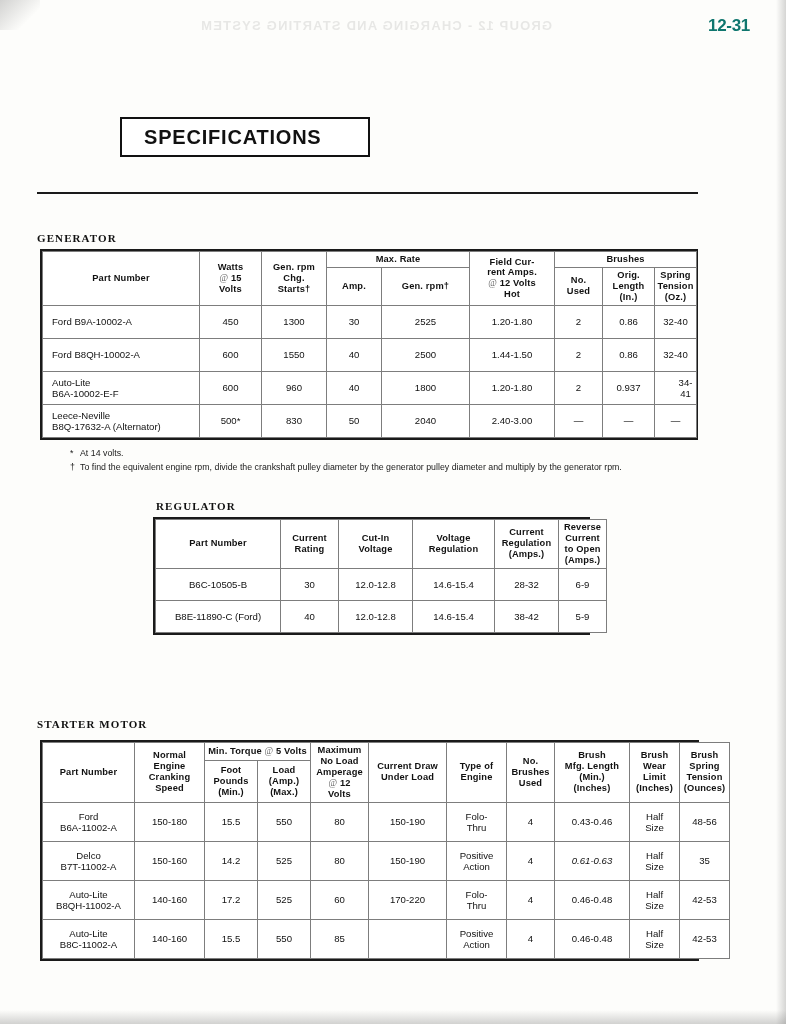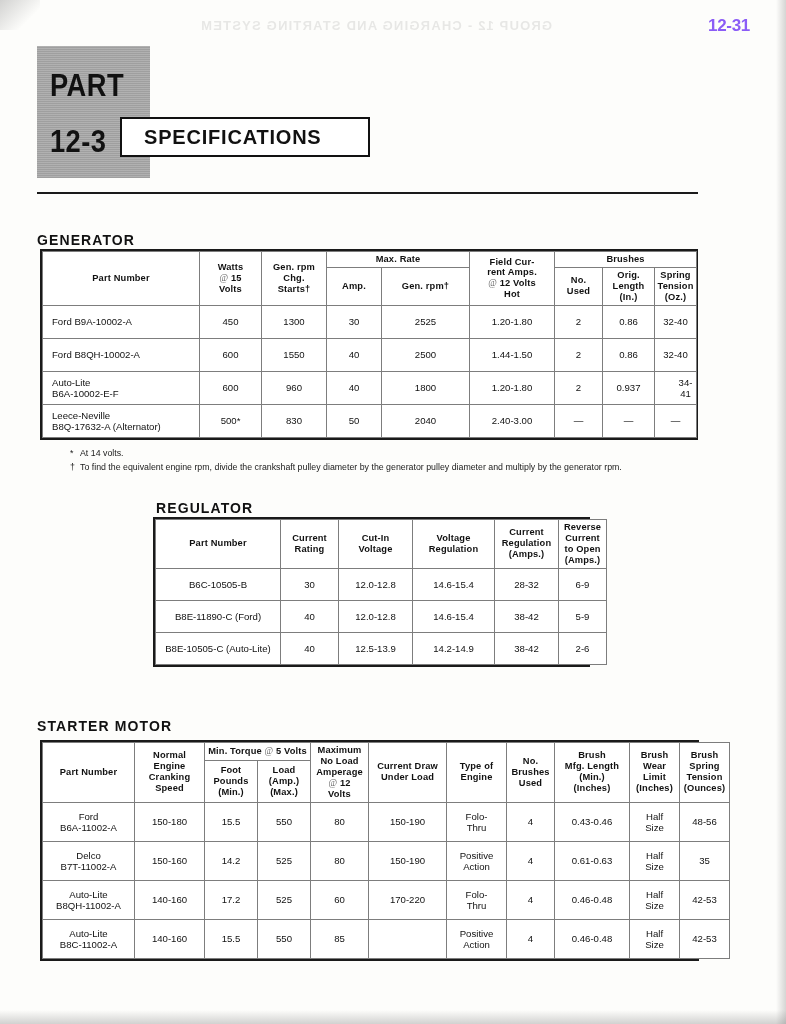--- a/index.html
+++ b/index.html
@@ -43,21 +43,21 @@
   }
 
   
   .page-number {
     position: absolute;
     top: 16px;
     right: 36px;
     font-size: 17px;
     font-weight: bold;
     letter-spacing: -0.3px;
-    color: #8b5cf6;
+    color: #0f766e;
   }
 
   
   .ghost {
     position: absolute;
     top: 18px;
     left: 200px;
     font-size: 13px;
     font-weight: bold;
     letter-spacing: 1.2px;
@@ -129,24 +129,25 @@
     left: 37px;
     top: 192px;
     width: 661px;
     height: 0;
     border-top: 2px solid #1a1a1a;
   }
 
   
   .section-title {
     position: absolute;
-    font-size: 14px;
+    font-size: 11px;
     font-weight: bold;
     letter-spacing: 1.1px;
     color: #111;
+    font-family: Liberation Serif, serif;
   }
 
   
   table.spec {
     position: absolute;
     border-collapse: collapse;
     background: #fff;
     table-layout: fixed;
   }
   table.spec td, table.spec th {
@@ -222,24 +223,20 @@
 <div class="page">
 
   <div class="scan-edge-topleft"></div>
   <div class="scan-edge-right"></div>
   <div class="scan-edge-bottom"></div>
 
   <div class="ghost">GROUP 12 - CHARGING AND STARTING SYSTEM</div>
 
   <div class="page-number">12-31</div>
 
-  <div class="part-block">
-    <div class="part-word">PART</div>
-    <div class="part-num">12-3</div>
-  </div>
   <div class="spec-box">
     <span>SPECIFICATIONS</span>
   </div>
   <div class="rule"></div>
 
   <div class="section-title" style="left:37px; top:232px;">GENERATOR</div>
 
   <div class="tbl-wrap" style="left:40px; top:249px; width:654px;">
     <table class="spec">
       <colgroup>
@@ -399,28 +396,20 @@
             <td style="height: 27px;">28-32</td>
             <td style="height: 27px;">6-9</td>
           </tr>
           <tr>
             <td class="pn-c" style="height: 27px;">B8E-11890-C (Ford)</td>
             <td style="height: 27px;">40</td>
             <td style="height: 27px;">12.0-12.8</td>
             <td style="height: 27px;">14.6-15.4</td>
             <td style="height: 27px;">38-42</td>
             <td style="height: 27px;">5-9</td>
-          </tr>
-          <tr>
-            <td class="pn-c" style="height: 27px;">B8E-10505-C (Auto-Lite)</td>
-            <td style="height: 27px;">40</td>
-            <td style="height: 27px;">12.5-13.9</td>
-            <td style="height: 27px;">14.2-14.9</td>
-            <td style="height: 27px;">38-42</td>
-            <td style="height: 27px;">2-6</td>
           </tr>
         </tbody>
     </table>
   </div>
 
   <div class="section-title" style="left:37px; top:718px;">STARTER MOTOR</div>
 
   <div class="tbl-wrap" style="left:40px; top:740px; width:655px;">
     <table class="spec">
       <colgroup>
@@ -514,21 +503,21 @@
           </tr>
           <tr>
             <td class="pn-c" style="height: 34px;"><span>Delco</span><br><span>B7T-11002-A</span></td>
             <td style="height: 34px;">150-160</td>
             <td style="height: 34px;">14.2</td>
             <td style="height: 34px;">525</td>
             <td style="height: 34px;">80</td>
             <td style="height: 34px;">150-190</td>
             <td style="height: 34px;"><span>Positive</span><br><span>Action</span></td>
             <td style="height: 34px;">4</td>
-            <td style="height: 34px;">0.61-0.63</td>
+            <td style="height: 34px; font-style: italic;">0.61-0.63</td>
             <td style="height: 34px;"><span>Half</span><br><span>Size</span></td>
             <td style="height: 34px;">35</td>
           </tr>
           <tr>
             <td class="pn-c" style="height: 34px;"><span>Auto-Lite</span><br><span>B8QH-11002-A</span></td>
             <td style="height: 34px;">140-160</td>
             <td style="height: 34px;">17.2</td>
             <td style="height: 34px;">525</td>
             <td style="height: 34px;">60</td>
             <td style="height: 34px;">170-220</td>

